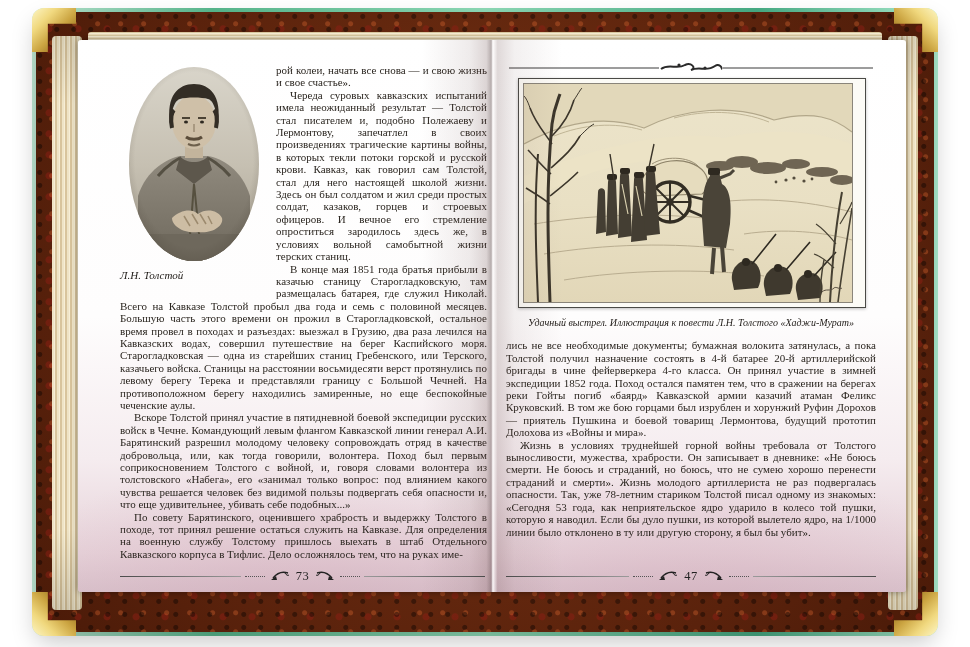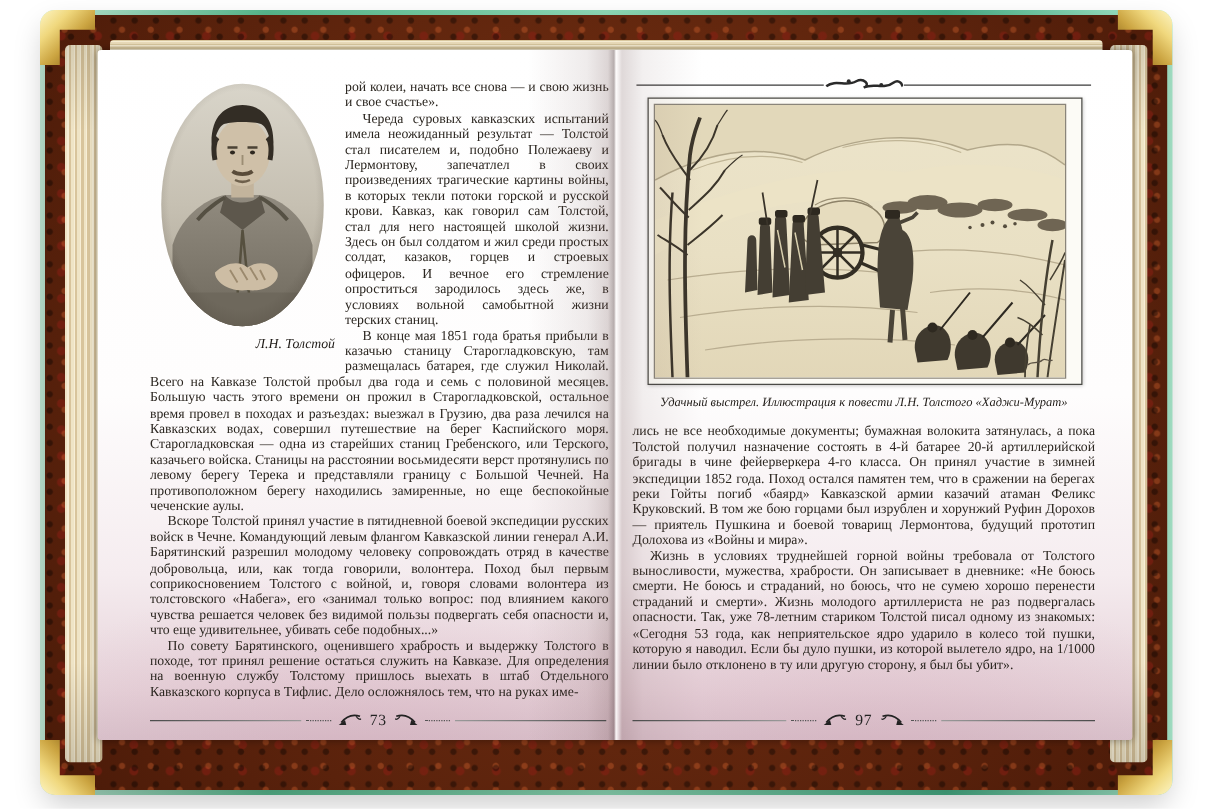--- a/index.html
+++ b/index.html
@@ -74,21 +74,21 @@
   
   .text-block{
     position:absolute;left:0;top:0;right:0;
     color:#2b2620;font-size:11px;line-height:12.4px;text-align:justify;
   }
   .page.left .text-block{padding:24px 5px 0 42px;}
   .page.right .text-block{padding:12px 30px 0 14px;}
   .text-block p{margin:0;}
   .text-block p.ind{text-indent:14px;}
   
-  .photo-box{float:left;width:148px;margin:0 8px 10px 0;text-align:right;}
+  .photo-box{float:left;width:148px;margin:0 8px 10px 0;text-align:left;}
   .photo-box svg{display:block;margin:2px auto 0;}
   .photo-caption{font-style:italic;font-size:11px;margin-top:7px;color:#1e1a16;}
   
   .header-ornament{display:block;margin:8px auto 4px;width:364px;height:14px;}
   .ill-frame{
     margin:0 0 0 12px;width:338px;border:1px solid #4a4a46;background:#fcfbf6;
     padding:4px;box-shadow:0 1px 3px rgba(0,0,0,0.25);
   }
   .ill-frame svg{display:block;border:1px solid #8a857a;}
   .ill-caption{
@@ -314,21 +314,21 @@
         <p class="ind">Жизнь в условиях труднейшей горной войны требовала от Толстого выносливости, мужества, храбрости. Он записывает в дневнике: «Не боюсь смерти. Не боюсь и страданий, но боюсь, что не сумею хорошо перенести страданий и смерти». Жизнь молодого артиллериста не раз подвергалась опасности. Так, уже 78-летним стариком Толстой писал одному из знакомых: «Сегодня 53 года, как неприятельское ядро ударило в колесо той пушки, которую я наводил. Если бы дуло пушки, из которой вылетело ядро, на 1/1000 линии было отклонено в ту или другую сторону, я был бы убит».</p>
       </div>
       <div class="footer">
         <div class="rule"></div>
         <div class="dots"></div>
         <svg class="flourish" viewBox="0 0 20 13">
           <path d="M19,3 C13,1 8,3 4,8" stroke="#222" stroke-width="1.4" fill="none"></path>
           <path d="M7,6 L2,10 L8,10 Z" fill="#222"></path>
           <path d="M16,3 C17,5 19,6 20,5" stroke="#222" stroke-width="1" fill="none"></path>
         </svg>
-        <span class="pagenum">97</span>
+        <span class="pagenum">47</span>
         <svg class="flourish mirror" viewBox="0 0 20 13">
           <path d="M19,3 C13,1 8,3 4,8" stroke="#222" stroke-width="1.4" fill="none"></path>
           <path d="M7,6 L2,10 L8,10 Z" fill="#222"></path>
           <path d="M16,3 C17,5 19,6 20,5" stroke="#222" stroke-width="1" fill="none"></path>
         </svg>
         <div class="dots"></div>
         <div class="rule rev"></div>
       </div>
     </div>
 

